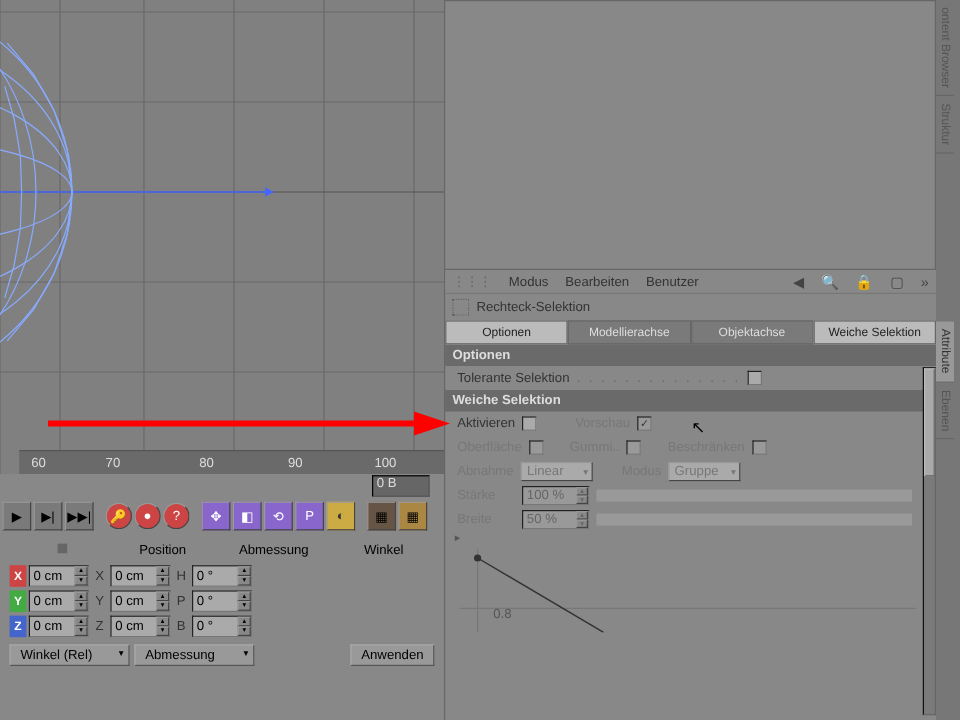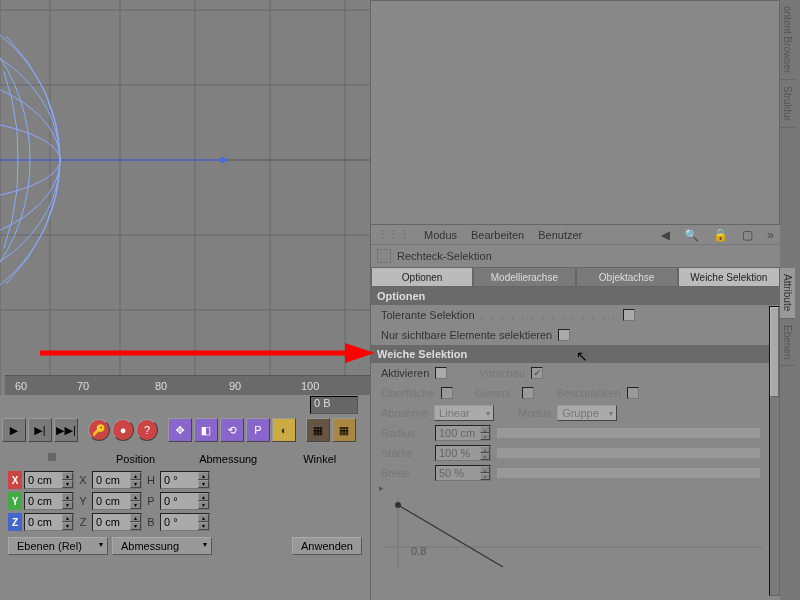--- a/index.html
+++ b/index.html
@@ -3,21 +3,21 @@
 <meta charset="utf-8">
 <style>
 * { box-sizing: border-box; margin: 0; padding: 0; font-family: Arial, sans-serif; font-size: 11px; user-select: none; }
 body { width: 800px; height: 600px; background: #a0a0a0; overflow: hidden; position: relative; }
 
 
 .viewport { position: absolute; left: 0; top: 0; width: 370px; height: 395px; background: #808080; }
 .viewport svg { width: 100%; height: 100%; display: block; }
 
 
-.ruler { position: absolute; left: 5px; top: 375px; width: 370px; height: 20px; background: #6a6a6a; border-top: 1px solid #555; display: flex; align-items: center; color: #ddd; }
+.ruler { position: absolute; left: 16px; top: 375px; width: 370px; height: 20px; background: #6a6a6a; border-top: 1px solid #555; display: flex; align-items: center; color: #ddd; }
 .ruler span { position: absolute; }
 
 
 .timeline { position: absolute; left: 0; top: 395px; width: 370px; height: 20px; background: #888; display: flex; align-items: center; }
 .timeline .tlbox { width: 48px; height: 18px; background: #666; border: 1px inset #555; color: #ddd; padding-left: 3px; margin-left: 310px; }
 
 
 .toolbar { position: absolute; left: 0; top: 415px; width: 370px; height: 30px; background: #888; display: flex; align-items: center; gap: 2px; padding: 2px; }
 .tbtn { width: 24px; height: 24px; background: #7a7a7a; border: 1px outset #999; display: flex; align-items: center; justify-content: center; cursor: pointer; }
 .tbtn.round { border-radius: 50%; width: 22px; height: 22px; }
@@ -241,21 +241,21 @@
     <div class="lbl2">B</div>
     <div class="numfield">
         <span>0 °</span>
         <div class="nfspin">
           <div>▴</div>
           <div>▾</div>
         </div>
       </div>
   </div>
   <div class="btnrow">
-    <div class="btn2 dropdown" style="width:100px">Ebenen (Rel)</div>
+    <div class="btn2 dropdown" style="width:100px">Winkel (Rel)</div>
     <div class="btn2 dropdown" style="width:100px">Abmessung</div>
     <div style="flex:1"></div>
     <div class="btn2">Anwenden</div>
   </div>
 </div>
 
 <div class="rtop"></div>
 
 <div class="attr-side">
   <div class="stab">ontent Browser</div>
@@ -287,24 +287,20 @@
     <div class="tab">Objektachse</div>
     <div class="tab active">Weiche Selektion</div>
   </div>
 
   <div class="section-hdr">Optionen</div>
   <div class="opt-row">
     <span>Tolerante Selektion</span>
     <span class="dots">. . . . . . . . . . . . . .</span>
     <div class="chk"></div>
   </div>
-  <div class="opt-row">
-    <span>Nur sichtbare Elemente selektieren</span>
-    <div class="chk"></div>
-  </div>
 
   <div class="section-hdr">Weiche Selektion</div>
   <div class="opt-row">
     <span>Aktivieren</span>
     <div class="chk"></div>
     <span style="width:20px"></span>
     <span class="dis" style="color:#777">Vorschau</span>
     <div class="chk checked" style="background:#999"></div>
   </div>
   <div class="opt-row dis">
@@ -318,31 +314,20 @@
     <div class="chk" style="background:#999"></div>
   </div>
   <div class="opt-row dis">
     <span>Abnahme</span>
     <div class="dd2">Linear</div>
     <span style="width:12px"></span>
     <span>Modus</span>
     <div class="dd2">Gruppe</div>
   </div>
   <div class="slider-row">
-    <span style="width:48px">Radius</span>
-    <div class="sfield">
-        <span>100 cm</span>
-        <div class="nfspin">
-          <div>▴</div>
-          <div>▾</div>
-        </div>
-      </div>
-    <div class="strack"></div>
-  </div>
-  <div class="slider-row">
     <span style="width:48px">Stärke</span>
     <div class="sfield">
         <span>100 %</span>
         <div class="nfspin">
           <div>▴</div>
           <div>▾</div>
         </div>
       </div>
     <div class="strack"></div>
   </div>

